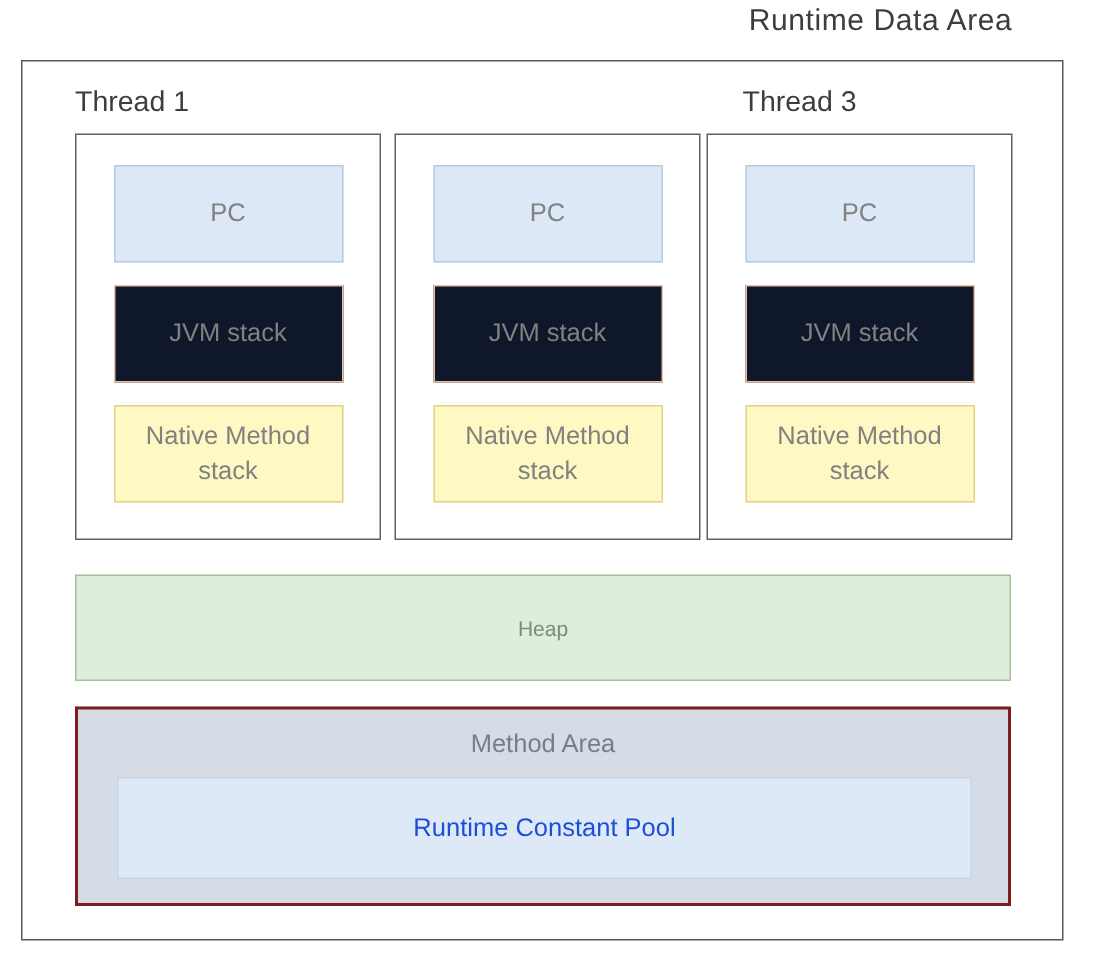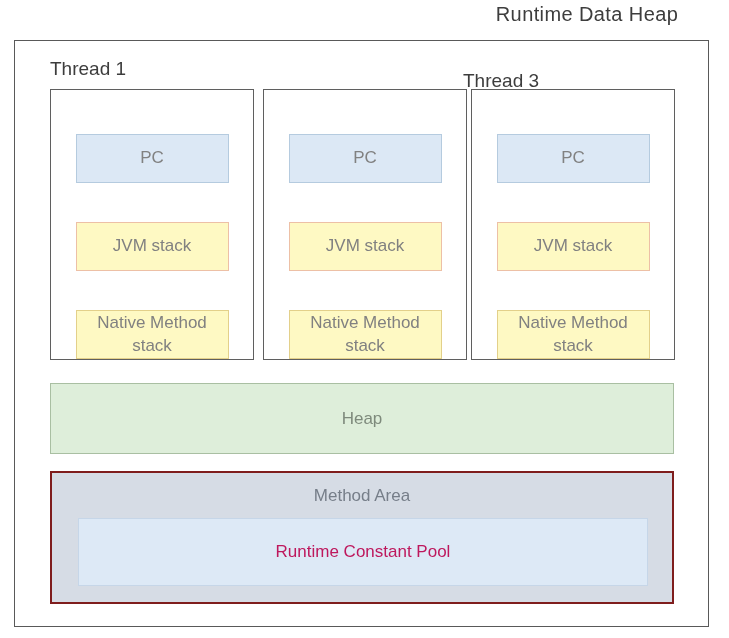--- a/index.html
+++ b/index.html
@@ -41,21 +41,21 @@
     position: absolute;
     top: 17px;
     width: 204px;
     text-align: left;
     font-size: 19px;
     color: #3d3d3d;
     white-space: nowrap;
   }
   .tl-1 { left: 35px; }
   .tl-2 { left: 248px; }
-  .tl-3 { left: 448px; margin-top: 12px; }
+  .tl-3 { left: 480px; }
 
   .thread-box {
     position: absolute;
     top: 48px;
     width: 204px;
     height: 271px;
     border: 1px solid #5f5f5f;
     background: #ffffff;
     box-sizing: border-box;
     display: flex;
@@ -73,39 +73,38 @@
     height: 65px;
     box-sizing: border-box;
     display: flex;
     align-items: center;
     justify-content: center;
     text-align: center;
     font-size: 17px;
     line-height: 1.3;
     color: #818181;
     padding: 0 14px;
-    margin-top: 24px;
   }
   .cell-pc     { background: #dce8f5; border: 1px solid #b5cbdf; }
-  .cell-jvm    { background: #fef9c3; border: 1px solid #edc0a6; }
+  .cell-jvm    { background: #0f172a; border: 1px solid #edc0a6; }
   .cell-native { background: #fef9c3; border: 1px solid #e3d08a; }
 
   .heap {
     position: absolute;
     left: 35px;
     top: 342px;
     width: 624px;
     height: 71px;
     box-sizing: border-box;
     background: #deeeda;
     border: 1px solid #a9bfa2;
     display: flex;
     align-items: center;
     justify-content: center;
-    font-size: 17px;
+    font-size: 14px;
     color: #7e8a7c;
   }
   .method-area {
     position: absolute;
     left: 35px;
     top: 430px;
     width: 624px;
     height: 133px;
     box-sizing: border-box;
     background: #d6dce5;
@@ -126,29 +125,29 @@
     top: 45px;
     width: 570px;
     height: 68px;
     box-sizing: border-box;
     background: #dde9f6;
     border: 1px solid #c6d6e8;
     display: flex;
     align-items: center;
     justify-content: center;
     font-size: 17px;
-    color: #be185d;
+    color: #1d4ed8;
   }
 </style>
 </head>
 <body>
 
 <div class="stage">
 
-  <div class="title">Runtime Data Heap</div>
+  <div class="title">Runtime Data Area</div>
 
   <div class="outer">
 
     <div class="thread-label tl-1">Thread 1</div>
     <div class="thread-label tl-3">Thread 3</div>
 
     <div class="thread-box tb-1">
       <div class="cell cell-pc">PC</div>
       <div class="cell cell-jvm">JVM stack</div>
       <div class="cell cell-native">Native Method stack</div>

